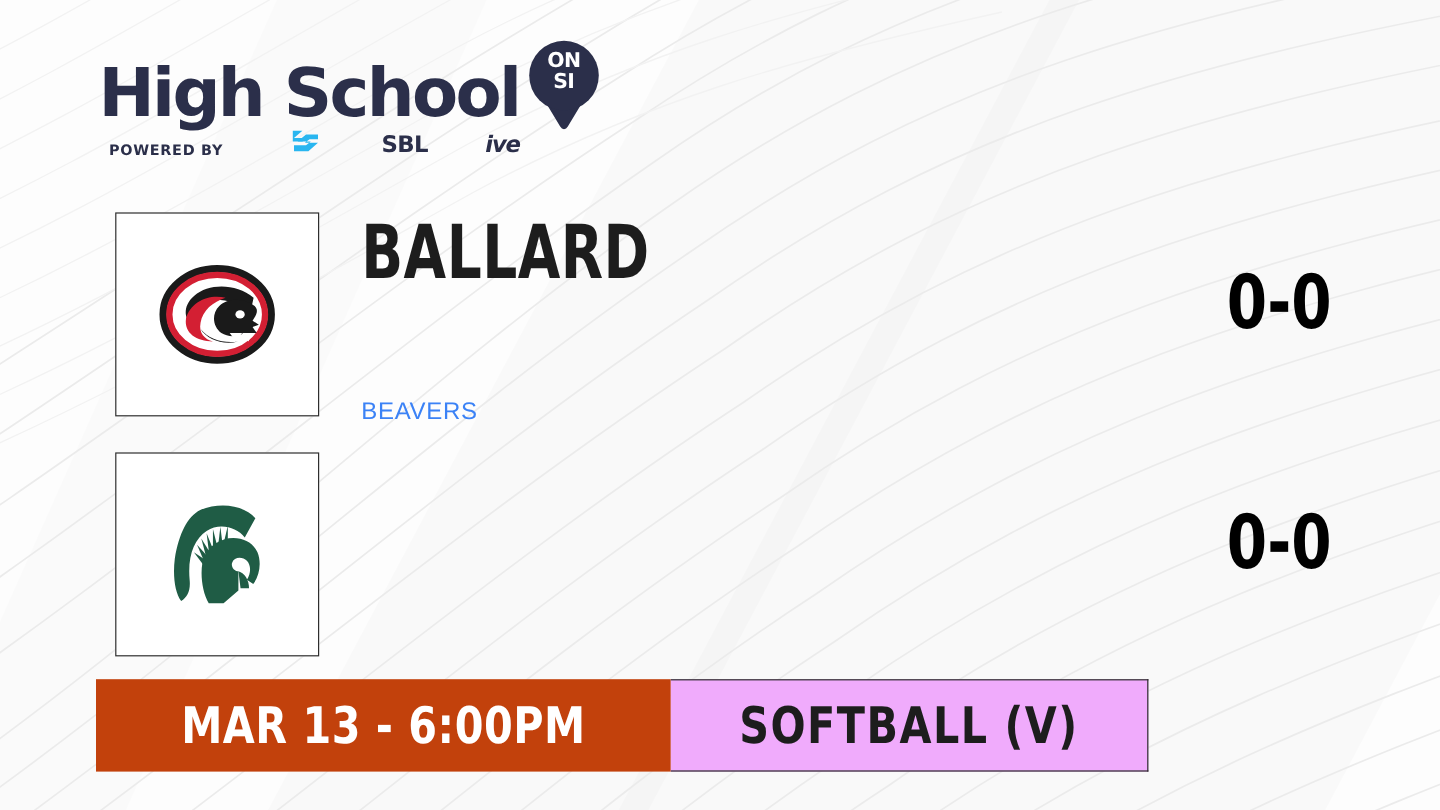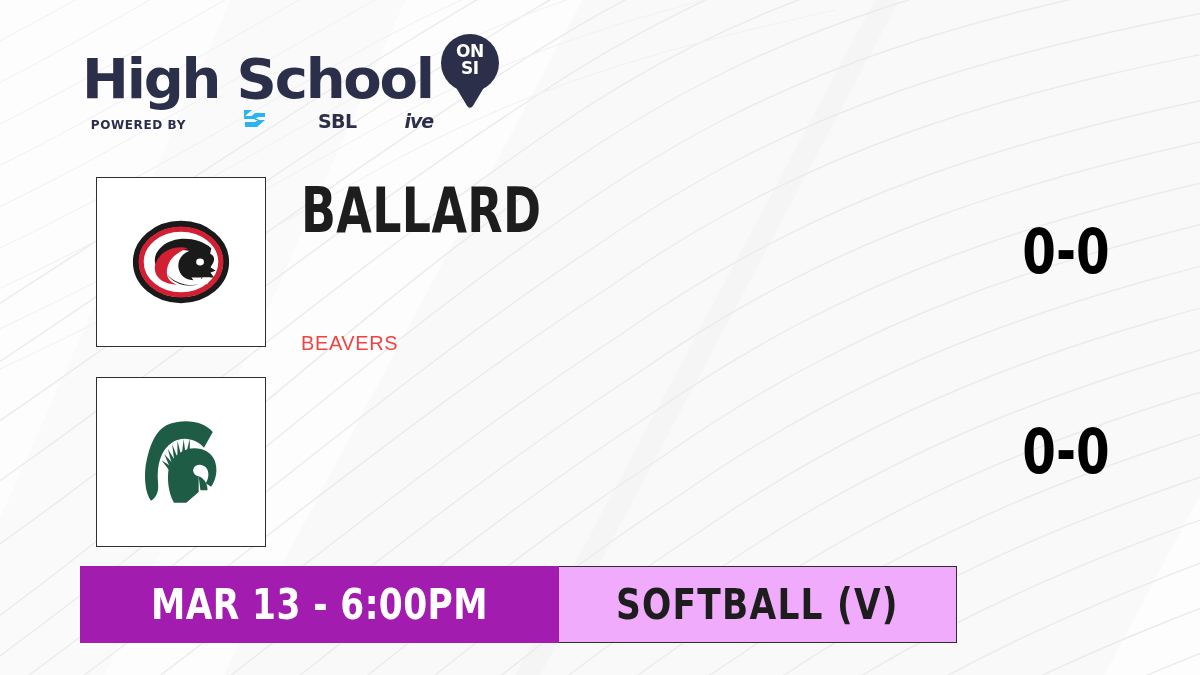--- a/index.html
+++ b/index.html
@@ -195,21 +195,21 @@
     top: 3px;
     left: 0;
   }
   .team-mascot {
     position: absolute;
     left: 0;
     top: 155px;
     font-family: "Liberation Sans", sans-serif;
     font-size: 20px;
     letter-spacing: 0.6px;
-    color: #ef4444;
+    color: #3b82f6;
     white-space: nowrap;
   }
 
   .team-record {
     position: absolute;
     left: 845px;
     top: 44px;
     width: 250px;
     text-align: center;
     font-family: "DejaVu Sans", sans-serif;
@@ -225,21 +225,21 @@
   
   .footer {
     position: absolute;
     left: 80px;
     top: 566px;
     height: 77px;
     display: flex;
     align-items: stretch;
   }
   .footer-date {
-    background: #a21caf;
+    background: #c2410c;
     color: #ffffff;
     display: flex;
     align-items: center;
     justify-content: flex-end;
     padding: 0 34px;
     min-width: 360px;
   }
   .footer-date .txt {
     font-family: "DejaVu Sans", sans-serif;
     font-weight: bold;

